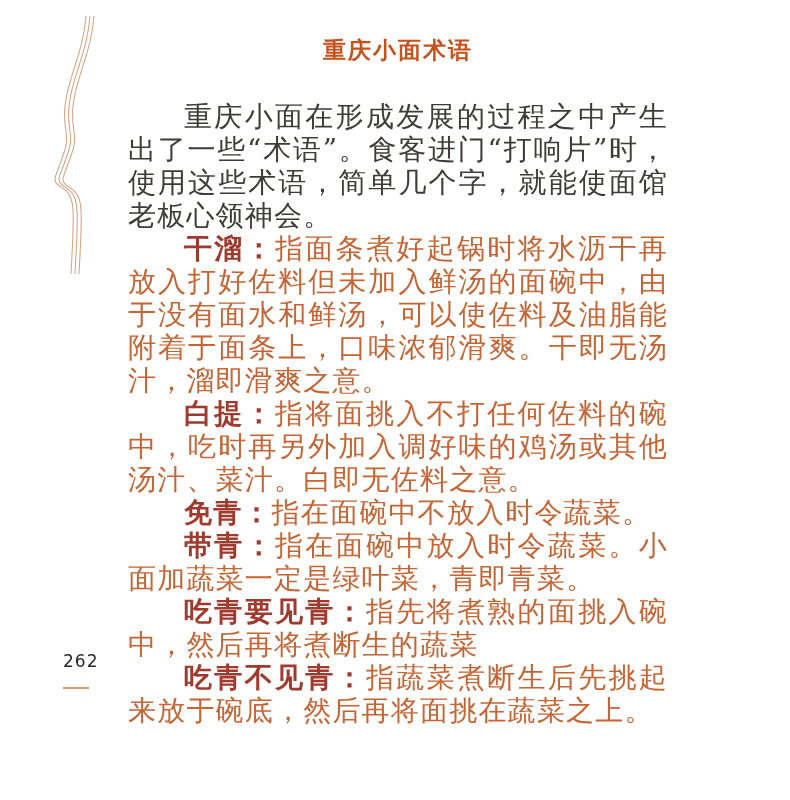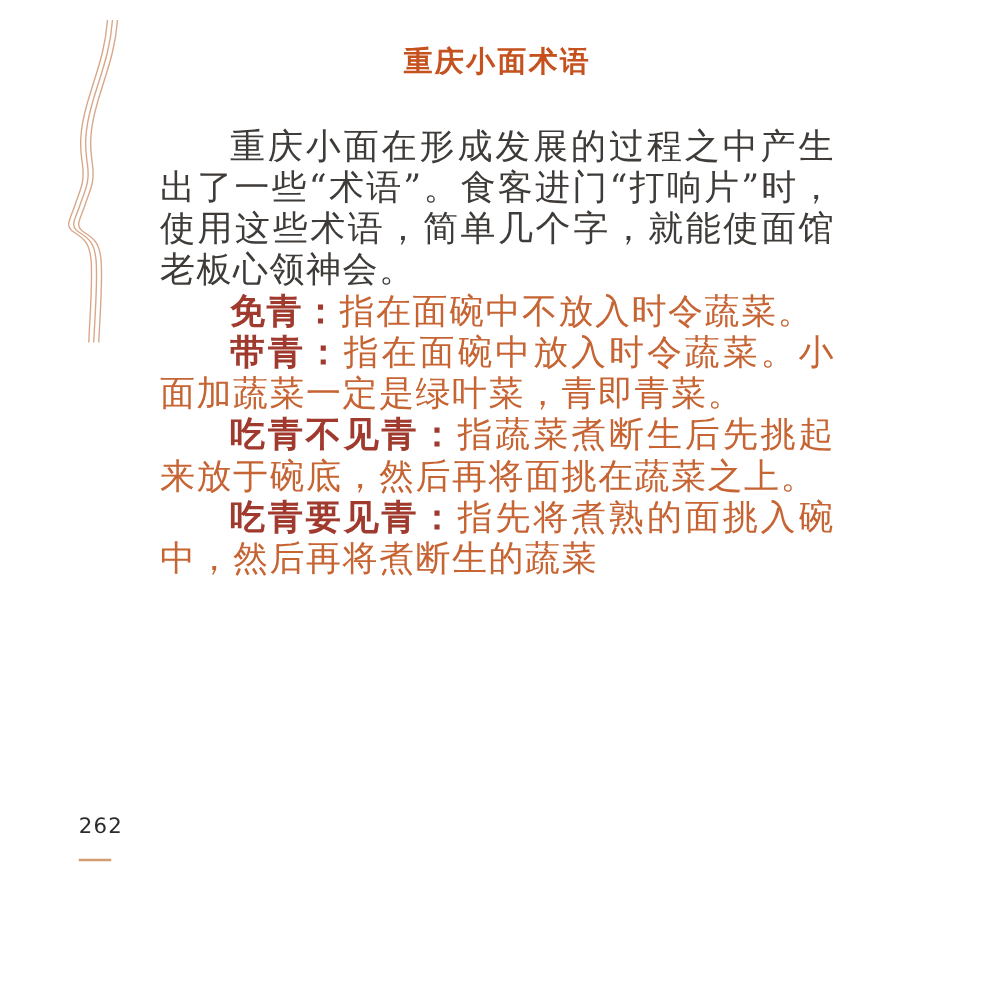--- a/index.html
+++ b/index.html
@@ -90,30 +90,32 @@
       <path d="M40,2 C38,28 31,44 24,68 C17,92 18,104 20,118 C22,132 18,138 14,150 C10,162 6,166 12,171 C22,177 26,181 27,196 C28,214 26,238 25,260"></path>
       <path d="M44,2 C42,28 35,44 28,68 C21,92 22,104 24,118 C26,132 22,138 18,150 C14,162 10,166 16,171 C26,177 30,181 31,196 C32,214 30,238 29,260"></path>
     </g>
   </svg>
 
   <div class="content">
     <h1 class="title">重庆小面术语</h1>
     <p class="intro">重庆小面在形成发展的过程之中产生出了一些“术语”。食客进门“打响片”时，使用这些术语，简单几个字，就能使面馆老板心领神会。</p>
     <div id="terms">
 
+  <p class="term-para"><b class="term-name">干溜：</b><span class="term-def">指面条煮好起锅时将水沥干再放入打好佐料但未加入鲜汤的面碗中，由于没有面水和鲜汤，可以使佐料及油脂能附着于面条上，口味浓郁滑爽。干即无汤汁，溜即滑爽之意。</span></p>
 
 
+  <p class="term-para"><b class="term-name">白提：</b><span class="term-def">指将面挑入不打任何佐料的碗中，吃时再另外加入调好味的鸡汤或其他汤汁、菜汁。白即无佐料之意。</span></p>
 
   <p class="term-para"><b class="term-name">免青：</b><span class="term-def">指在面碗中不放入时令蔬菜。</span></p>
 
   <p class="term-para"><b class="term-name">带青：</b><span class="term-def">指在面碗中放入时令蔬菜。小面加蔬菜一定是绿叶菜，青即青菜。</span></p>
 
+  <p class="term-para"><b class="term-name">吃青要见青：</b><span class="term-def">指先将煮熟的面挑入碗中，然后再将煮断生的蔬菜</span></p>
+
   <p class="term-para"><b class="term-name">吃青不见青：</b><span class="term-def">指蔬菜煮断生后先挑起来放于碗底，然后再将面挑在蔬菜之上。</span></p>
-
-  <p class="term-para"><b class="term-name">吃青要见青：</b><span class="term-def">指先将煮熟的面挑入碗中，然后再将煮断生的蔬菜</span></p>
 </div>
   </div>
 
   <div class="pageno-block">
     <div class="pageno">262</div>
     <div class="pageno-dash"></div>
   </div>
 
 </div>
 

